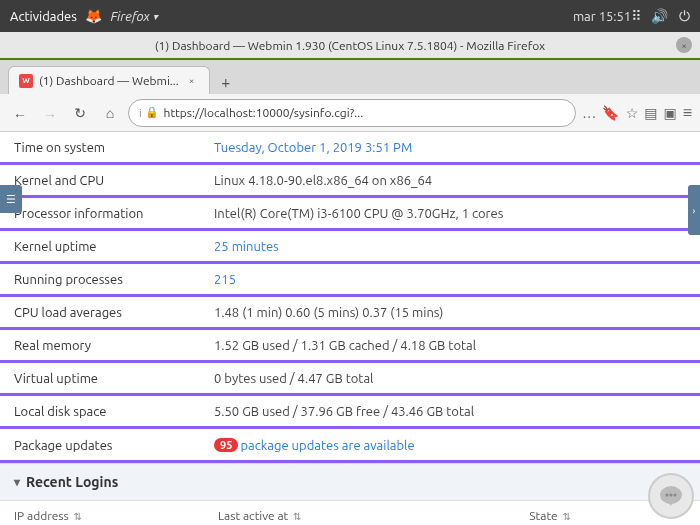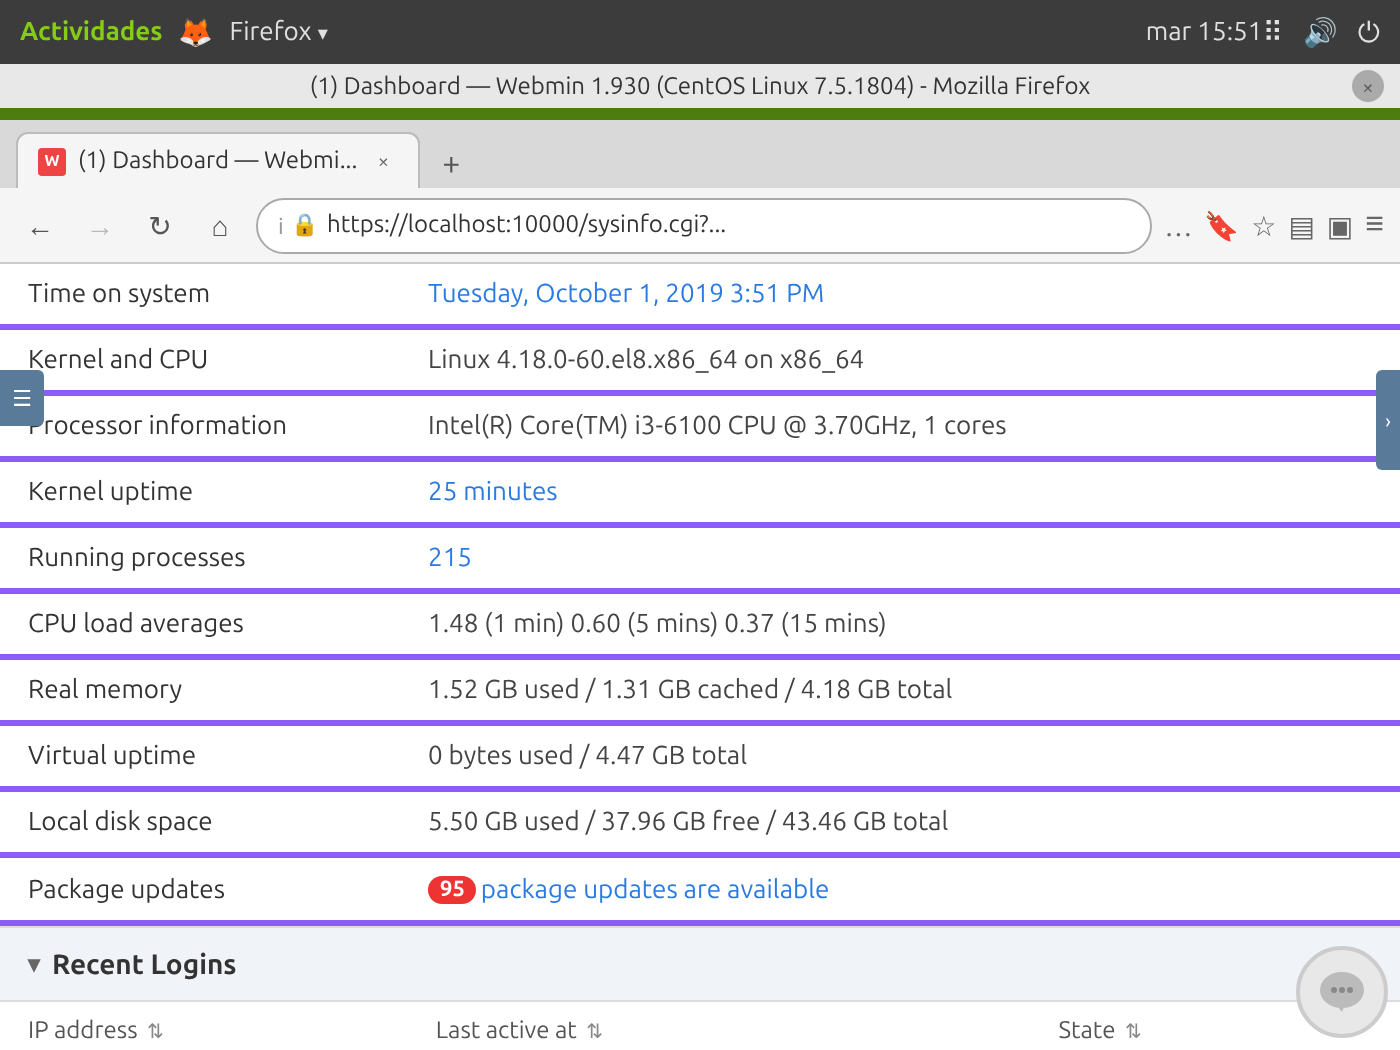--- a/index.html
+++ b/index.html
@@ -12,29 +12,29 @@
       display: flex;
       align-items: center;
       padding: 0 10px;
       color: #e0e0e0;
       font-size: 13px;
       justify-content: space-between;
     }
     .top-bar-left { display: flex; align-items: center; gap: 8px; }
     .top-bar-center { flex: 1; text-align: right; color: #e0e0e0; font-size: 13px; }
     .top-bar-right { display: flex; align-items: center; gap: 10px; }
-    .activities-btn { color: #84cc16; font-size: 13px; font-weight: 700; }
-    .firefox-menu { display: flex; align-items: center; gap: 3px; color: #e0e0e0; }
+    .activities-btn { color: #ffffff; font-size: 13px; font-weight: 400; }
+    .firefox-menu { display: flex; align-items: center; gap: 3px; color: #e0e0e0; font-style: italic; }
     .title-bar {
       background: #e8e8e8;
       padding: 4px 8px;
       display: flex;
       align-items: center;
       justify-content: space-between;
-      border-bottom: 6px solid #4d7c0f;
+      border-bottom: 2px solid #4d7c0f;
       height: 28px;
     }
     .title-bar-text { font-size: 12px; color: #333; flex: 1; text-align: center; }
     .close-btn { width: 16px; height: 16px; background: #aaa; border-radius: 50%; display: flex; align-items: center; justify-content: center; font-size: 10px; color: #555; cursor: pointer; margin-left: auto; }
 
     
     .tab-bar {
       display: flex;
       align-items: flex-end;
       padding: 4px 8px 0 8px;
@@ -283,21 +283,21 @@
     </div>
 
     <table class="info-table">
       <tbody>
         <tr>
           <td>Time on system</td>
           <td><a class="link-blue">Tuesday, October 1, 2019 3:51 PM</a></td>
         </tr>
         <tr>
           <td>Kernel and CPU</td>
-          <td>Linux 4.18.0-60.el8.x86_64 on x86_64</td>
+          <td>Linux 4.18.0-90.el8.x86_64 on x86_64</td>
         </tr>
         <tr>
           <td>Processor information</td>
           <td>Intel(R) Core(TM) i3-6100 CPU @ 3.70GHz, 1 cores</td>
         </tr>
         <tr>
           <td>Kernel uptime</td>
           <td><a class="link-blue">25 minutes</a></td>
         </tr>
         <tr>

